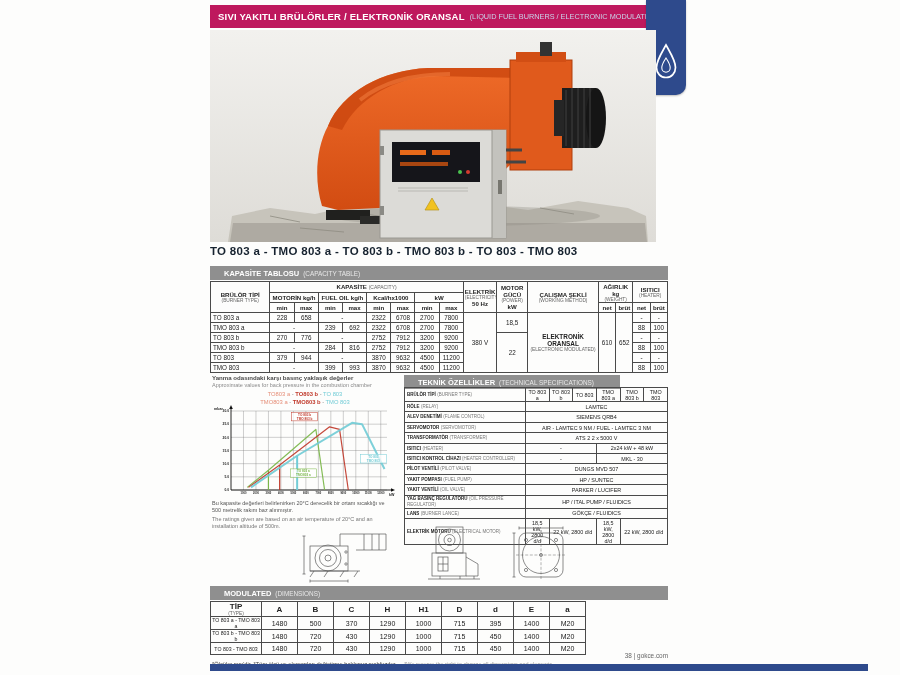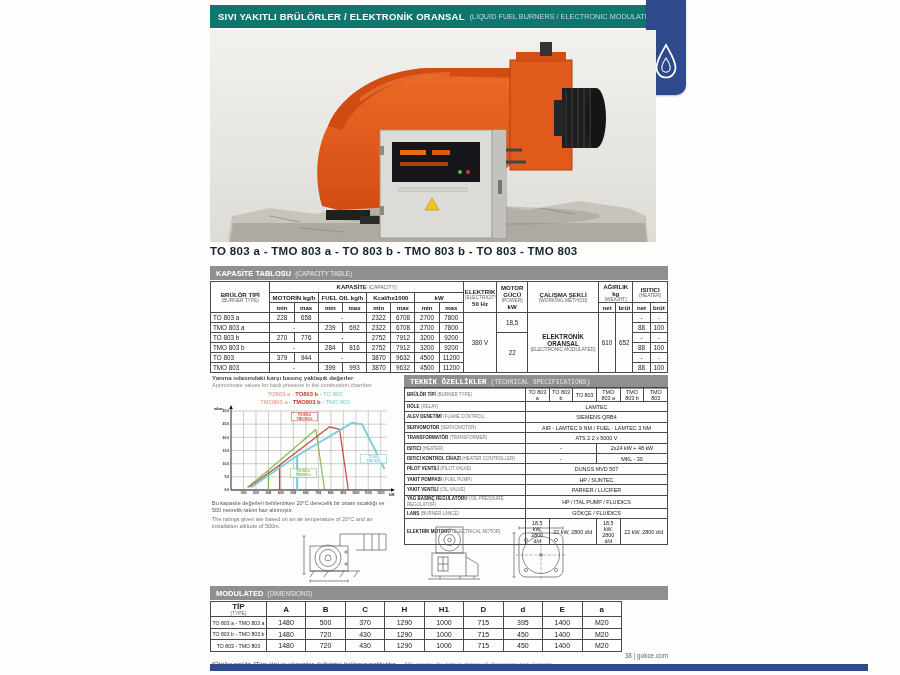--- a/index.html
+++ b/index.html
@@ -1,31 +1,31 @@
 <!DOCTYPE html>
 <html><head>
 <meta charset="utf-8">
 <style>
   html,body{margin:0;padding:0;}
   body{width:900px;height:675px;background:#fdfdfc;font-family:"Liberation Sans",sans-serif;position:relative;overflow:hidden;color:#222;}
   .abs{position:absolute;}
   
-  #hbar{left:210px;top:5px;width:446px;height:23px;background:#0f766e;display:flex;align-items:center;padding-left:8px;box-sizing:border-box;}
+  #hbar{left:210px;top:5px;width:446px;height:23px;background:#be185d;display:flex;align-items:center;padding-left:8px;box-sizing:border-box;}
   #hbar b{font-size:9.5px;color:#fff;letter-spacing:.2px;white-space:nowrap;}
   #hbar span{font-size:7.3px;color:#c9d3ea;margin-left:5px;white-space:nowrap;}
   #tab{left:646px;top:0;width:40px;height:95px;background:#2e4a8c;border-radius:0 0 10px 10px;display:flex;align-items:flex-end;justify-content:center;padding-bottom:8px;box-sizing:border-box;box-shadow:0 1px 2px rgba(0,0,0,.25);}
   
   #photo{left:210px;top:30px;width:446px;height:212px;}
   #ptitle{left:210px;top:245px;width:446px;font-size:11.5px;font-weight:bold;color:#16222f;letter-spacing:.3px;}
   
-  .secbar{height:14px;background:#8f8f8f;display:flex;align-items:center;padding-left:6px;box-sizing:border-box;}
+  .secbar{height:14px;background:#8f8f8f;display:flex;align-items:center;padding-left:14px;box-sizing:border-box;}
   .secbar b{font-size:7.5px;color:#fff;}
   .secbar span{font-size:6.4px;color:#e8e8e8;margin-left:4px;}
   #sec-cap{left:210px;top:266px;width:458px;}
-  #sec-spec{left:404px;top:375px;width:264px;font-family:Liberation Mono, monospace;}
+  #sec-spec{left:404px;top:375px;width:216px;}
   #sec-dim{left:210px;top:586px;width:458px;}
   
   table{border-collapse:collapse;table-layout:fixed;}
   td{overflow:hidden;}
   .blk{display:block;}
   .tin{display:block;font-size:4.8px;color:#666;font-weight:normal;line-height:1.1;}
   .tin-i{font-size:5px;color:#666;font-weight:normal;}
   
   #captbl{left:210px;top:281px;width:458px;font-size:6.3px;border:1.5px solid #333;}
   #captbl td{border:1px solid #4a4a4a;text-align:center;padding:.5px 1px;line-height:1.15;height:8px;}
@@ -47,21 +47,21 @@
   #spectbl{left:404px;top:387px;width:264px;font-size:5.4px;border:1.5px solid #333;}
   #spectbl td{border:1px solid #4a4a4a;text-align:center;padding:.5px 1px;line-height:1.12;height:8.4px;}
   #spectbl .lbl{text-align:left;padding-left:2px;font-weight:bold;font-size:5px;}
   #spectbl .lbl span{font-weight:normal;color:#777;font-size:4.5px;}
   
   #drawings{left:298px;top:524px;width:300px;display:flex;gap:16px;align-items:flex-start;}
   .drw{flex:0 0 auto;}
   .capt-t{font-size:5px;font-weight:bold;color:#333;text-align:center;margin-top:1px;}
   .capt-e{font-size:4.6px;color:#777;text-align:center;}
   
-  #dimtbl{left:210px;top:601px;width:412px;font-size:7px;border:1.5px solid #333;padding-left:39px;}
+  #dimtbl{left:210px;top:601px;width:376px;font-size:7px;border:1.5px solid #333;padding-left:39px;}
   #dimtbl td{border:1px solid #4a4a4a;text-align:center;height:10.5px;padding:0 1px;}
   #dimtbl .hd b{font-size:8px;}
   #dimtbl .typ{font-size:5.2px;}
   
   #footer{left:212px;top:652px;width:456px;display:flex;justify-content:space-between;align-items:flex-start;}
   #footer .tr{font-size:5.7px;color:#444;}
   #footer .en{font-size:5.5px;color:#999;margin-left:3px;}
   #pageref{font-size:6.4px;color:#666;white-space:nowrap;}
   #bbar{left:210px;top:664px;width:658px;height:7px;background:#2e4a8c;}
 </style>

